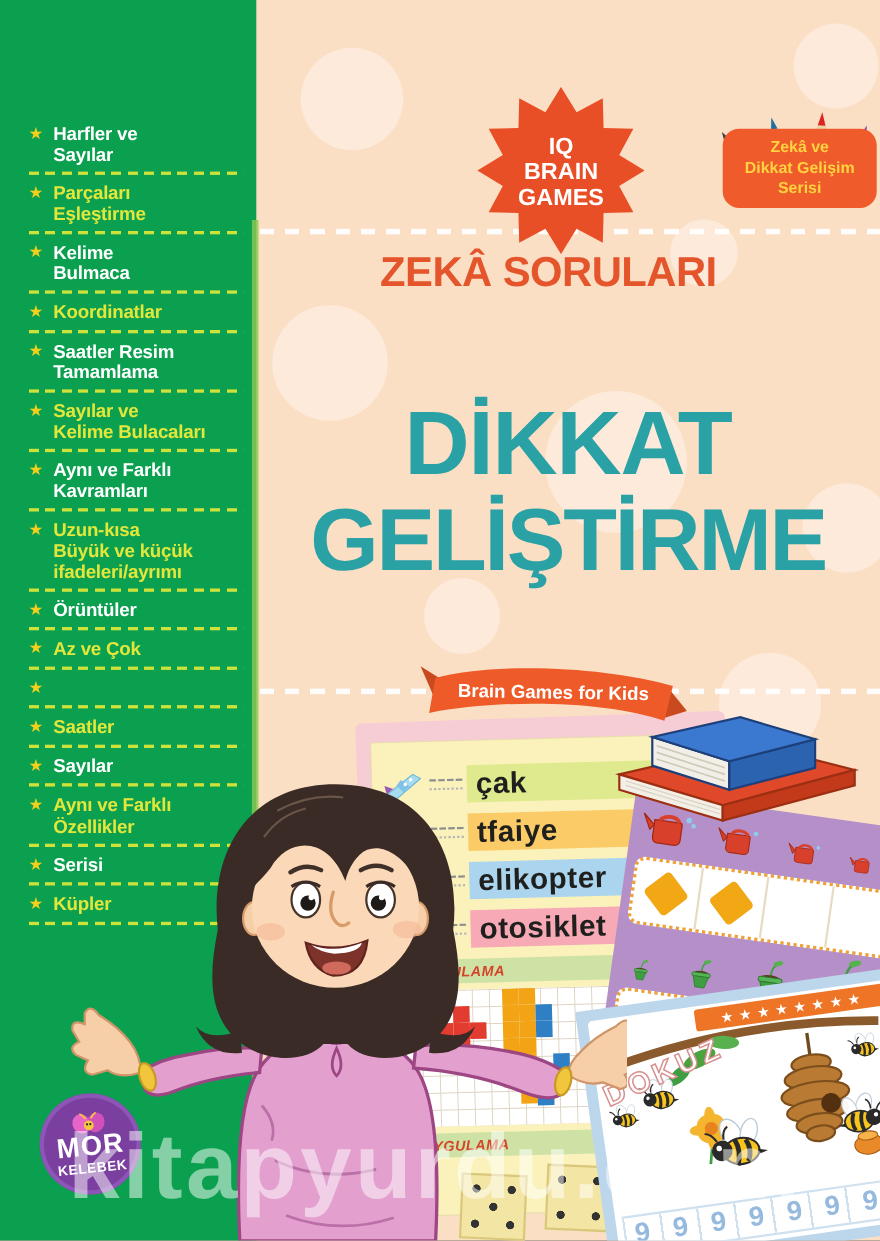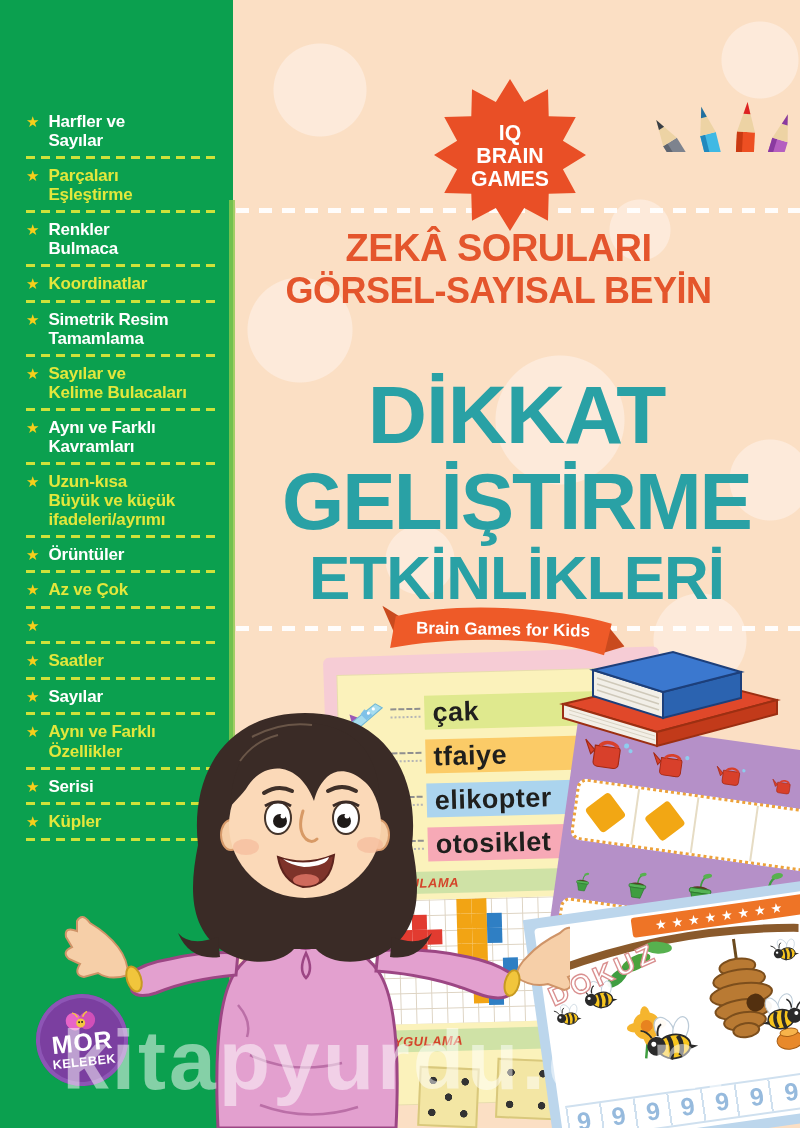--- a/index.html
+++ b/index.html
@@ -38,21 +38,21 @@
   
   .dash-line{position:absolute;left:236px;width:564px;height:5px;z-index:1;
     background:repeating-linear-gradient(90deg,rgba(255,255,255,.95) 0 13px,transparent 13px 23px);}
   
   .subtitle{position:absolute;left:215px;top:226px;width:567px;text-align:center;color:#e4552c;
     font-weight:bold;z-index:2;letter-spacing:-0.5px;}
   .subtitle .s1{font-size:38px;line-height:1.16;}
   .subtitle .s2{font-size:36px;line-height:1.16;}
   .subtitle .s3{font-size:36px;line-height:1.16;}
   .main-title{position:absolute;left:233px;top:360px;width:567px;text-align:center;color:#29a1a5;
-    font-weight:bold;z-index:2;margin-top:11px;}
+    font-weight:bold;z-index:2;}
   .main-title .t1{font-size:82px;line-height:1.07;letter-spacing:-1px;}
   .main-title .t2{font-size:80px;line-height:1.07;letter-spacing:-2px;}
   .main-title .t3{font-size:62px;line-height:1.1;letter-spacing:-1px;}
   .ribbon{position:absolute;left:381px;top:600px;width:244px;height:68px;z-index:3;transform:rotate(3deg);}
   .ribbon text{fill:#fff;font-weight:bold;font-size:17px;font-family:"Liberation Sans",sans-serif;}
   
   .pink-sheet{position:absolute;left:328px;top:652px;width:336px;height:300px;background:#f6ccd5;
     border-radius:6px;transform:rotate(-2deg);z-index:2;}
   .yellow-sheet{position:absolute;left:343px;top:672px;width:292px;height:430px;background:#fbf2bb;
     transform:rotate(-1.5deg);z-index:3;box-shadow:0 0 0 1px #e8ddae;}
@@ -127,32 +127,32 @@
         </div>
       <div class="sb-sep"></div>
       <div class="sb-item">
           <span class="sb-star">★</span>
           <span class="sb-label">Parçaları
 Eşleştirme</span>
         </div>
       <div class="sb-sep"></div>
       <div class="sb-item">
           <span class="sb-star">★</span>
-          <span class="sb-label">Renkler
+          <span class="sb-label">Kelime
 Bulmaca</span>
         </div>
       <div class="sb-sep"></div>
       <div class="sb-item">
           <span class="sb-star">★</span>
           <span class="sb-label">Koordinatlar</span>
         </div>
       <div class="sb-sep"></div>
       <div class="sb-item">
           <span class="sb-star">★</span>
-          <span class="sb-label">Simetrik Resim
+          <span class="sb-label">Saatler Resim
 Tamamlama</span>
         </div>
       <div class="sb-sep"></div>
       <div class="sb-item">
           <span class="sb-star">★</span>
           <span class="sb-label">Sayılar ve
 Kelime Bulacaları</span>
         </div>
       <div class="sb-sep"></div>
       <div class="sb-item">
@@ -240,32 +240,35 @@
     </g>
   </svg>
 
   <svg class="iq-badge" viewBox="0 0 150 150">
     <polygon fill="#e94f26" points="150,75 127.2,89 139.9,112.5 113.2,113.2 112.5,139.9 89,127.2 75,150 61,127.2 37.5,139.9 36.8,113.2 10.1,112.5 22.8,89 0,75 22.8,61 10.1,37.5 36.8,36.8 37.5,10.1 61,22.8 75,0 89,22.8 112.5,10.1 113.2,36.8 139.9,37.5 127.2,61"></polygon>
     <text x="75" y="60" text-anchor="middle">IQ</text>
     <text x="75" y="83" text-anchor="middle">BRAIN</text>
     <text x="75" y="106" text-anchor="middle">GAMES</text>
   </svg>
 
+  <div class="series-badge">
+    <span>Zekâ ve</span>
+    <span>Dikkat Gelişim</span>
+    <span>Serisi</span>
+  </div>
 
   <div class="dash-line" style="top:208px;"></div>
   <div class="dash-line" style="top:626px;"></div>
 
   <div class="subtitle">
     <div class="s1">ZEKÂ SORULARI</div>
-    <div class="s2">GÖRSEL-SAYISAL BEYİN</div>
   </div>
   <div class="main-title">
     <div class="t1">DİKKAT</div>
     <div class="t2">GELİŞTİRME</div>
-    <div class="t3">ETKİNLİKLERİ</div>
   </div>
 
   <svg class="ribbon" viewBox="0 0 244 68">
     <polygon points="18,22 0,12 14,40" fill="#c94a1e"></polygon>
     <polygon points="226,20 244,40 222,48" fill="#c94a1e"></polygon>
     <path d="M14,22 C70,4 170,4 230,18 L224,50 C168,34 74,38 10,54 Z" fill="#ee5a28"></path>
     <text x="122" y="35" text-anchor="middle" transform="rotate(-2 122 35)">Brain Games for Kids</text>
   </svg>
 
   <div class="pink-sheet"></div>

